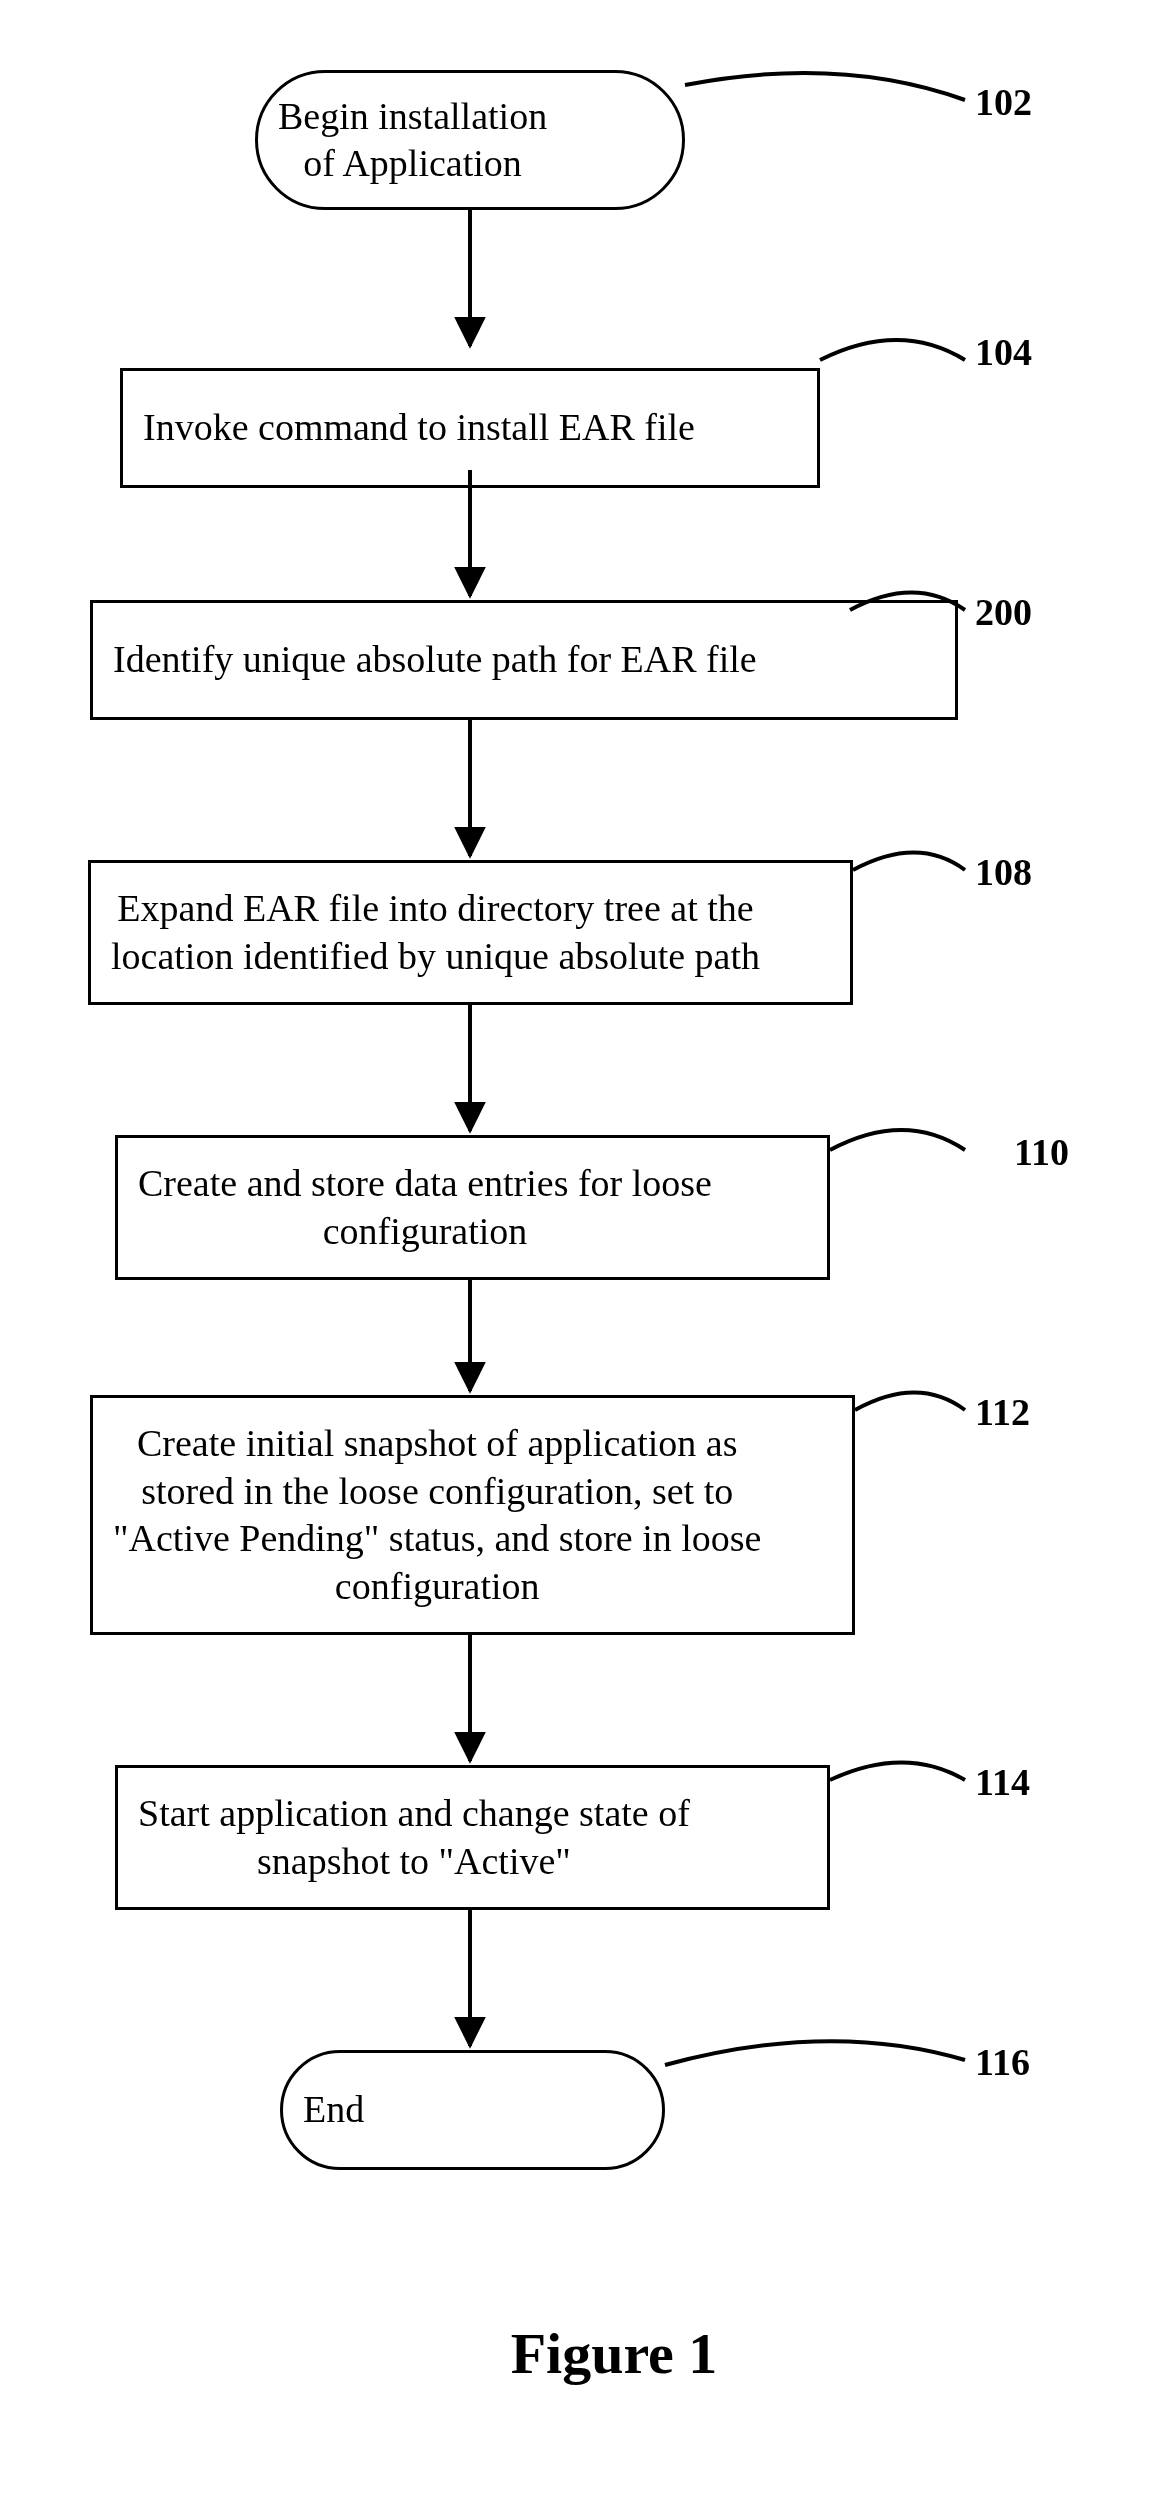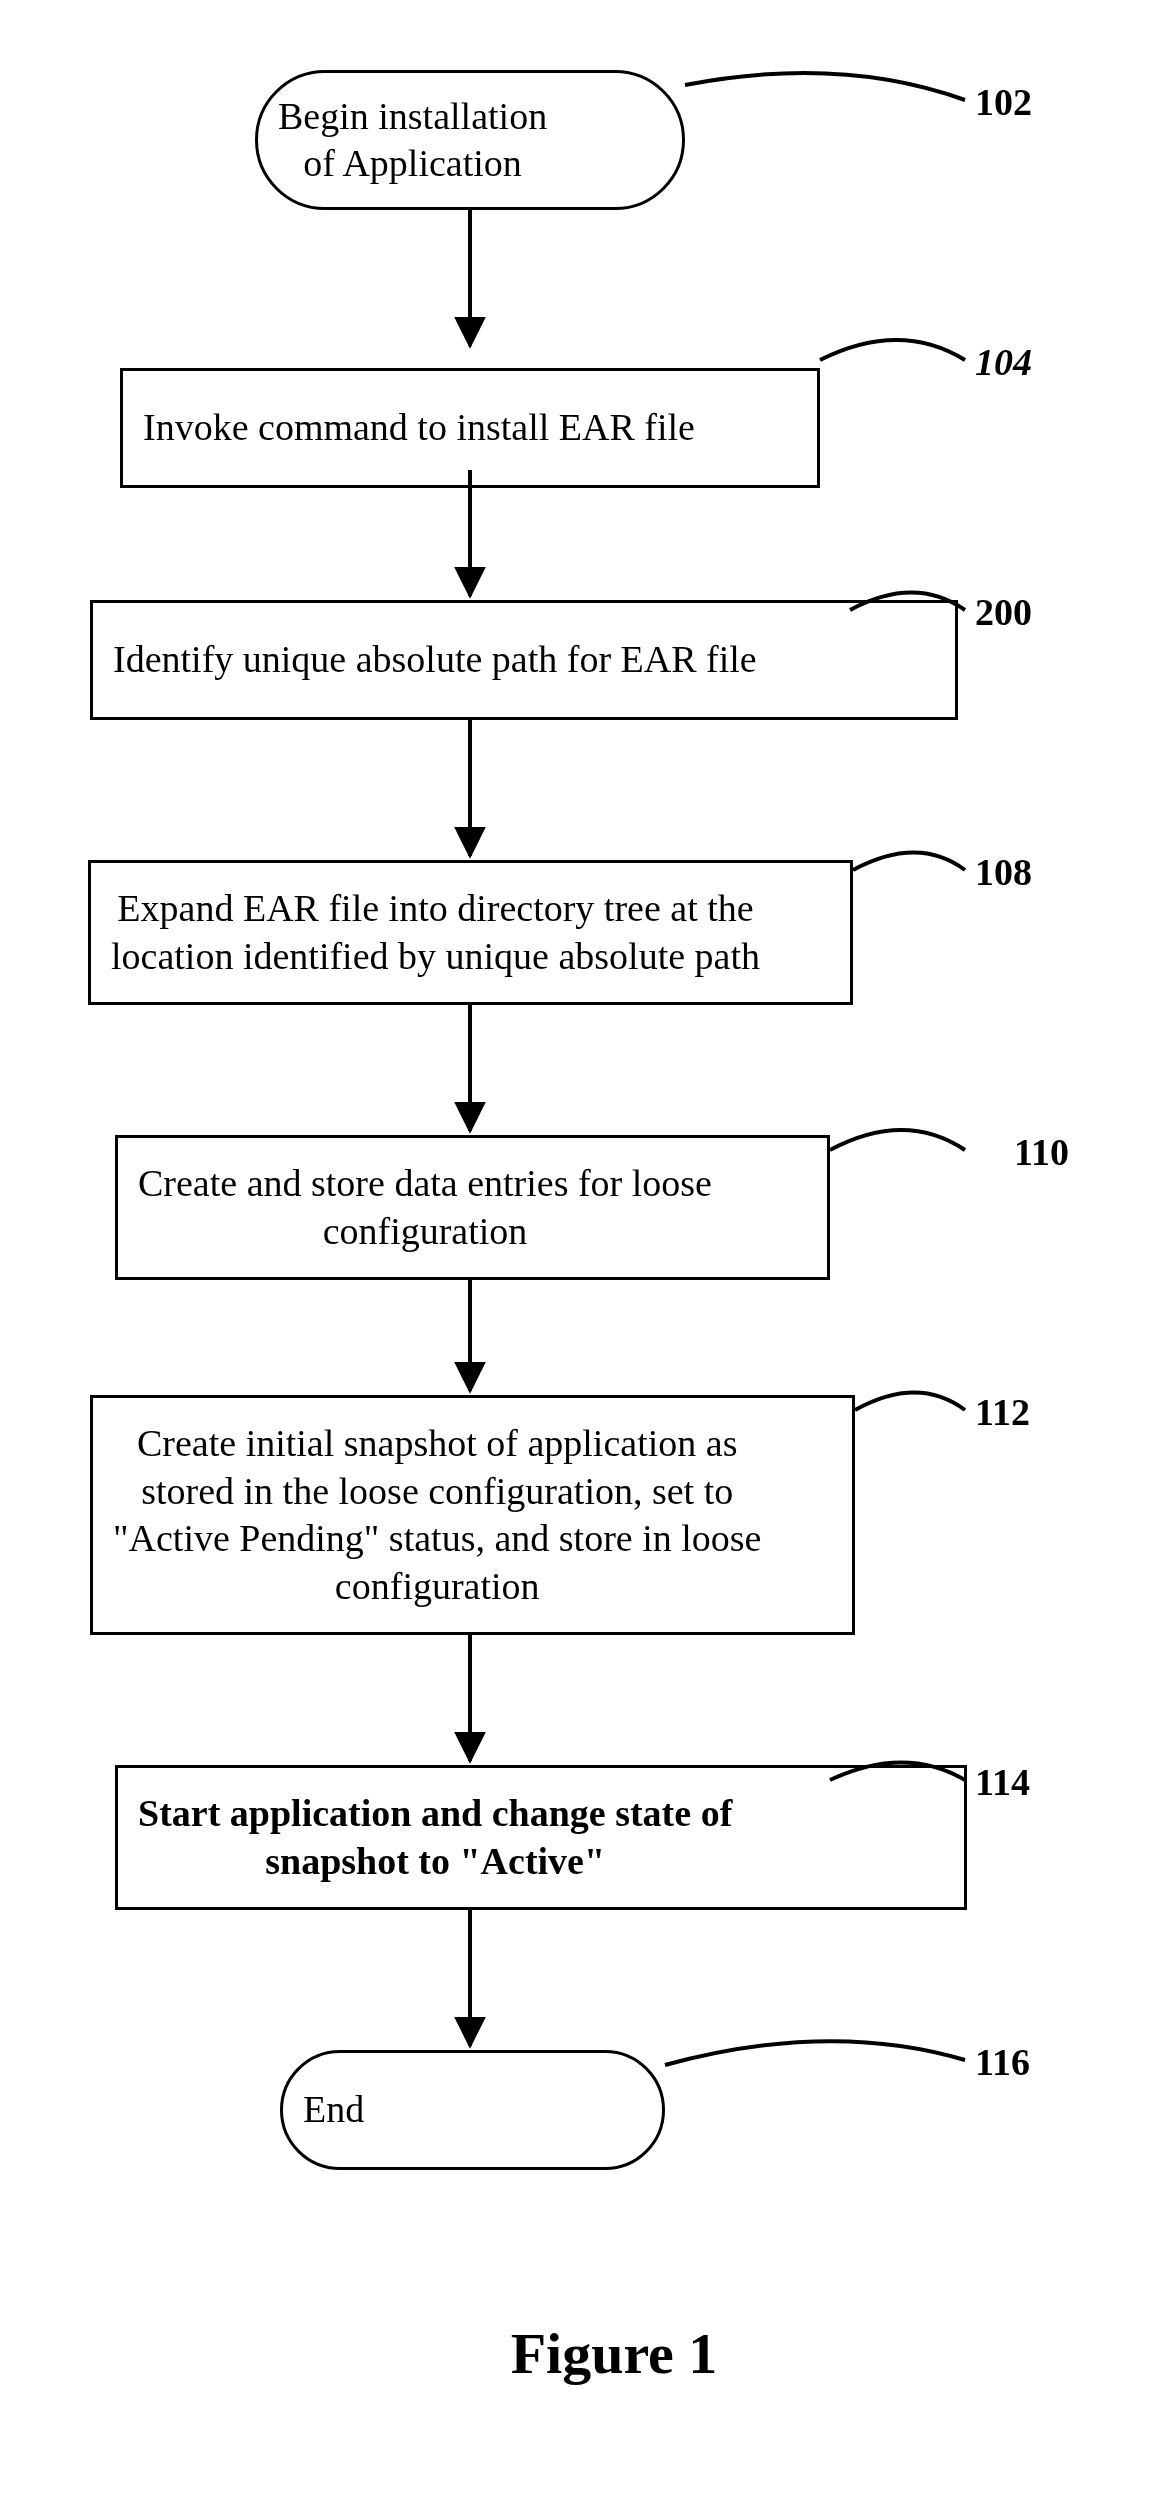--- a/index.html
+++ b/index.html
@@ -73,30 +73,30 @@
   </div>
 
   <div class="node" style="left:115px; top:1135px; width:715px; height:145px;">
     <span>Create and store data entries for loose<br>configuration</span>
   </div>
 
   <div class="node" style="left:90px;  top:1395px; width:765px; height:240px;">
     <span>Create initial snapshot of application as<br>stored in the loose configuration, set to<br>"Active Pending" status, and store in loose<br>configuration</span>
   </div>
 
-  <div class="node" style="left:115px; top:1765px; width:852px; height:145px;font-weight:bold;">
+  <div class="node" style="left:115px; top:1765px; width:715px; height:145px;">
     <span>Start application and change state of<br>snapshot to "Active"</span>
   </div>
 
   <div class="node terminal" style="left:280px; top:2050px; width:385px; height:120px;">
     <span>End</span>
   </div>
 
   <div class="label" style="left:975px; top:80px;">102</div>
-  <div class="label" style="left:975px; top:340px;font-style:italic;">104</div>
+  <div class="label" style="left:975px; top:330px;">104</div>
   <div class="label" style="left:975px; top:590px;">200</div>
   <div class="label" style="left:975px; top:850px;">108</div>
   <div class="label" style="left:975px; top:1130px;margin-left:39px;">110</div>
   <div class="label" style="left:975px; top:1390px;">112</div>
   <div class="label" style="left:975px; top:1760px;">114</div>
   <div class="label" style="left:975px; top:2040px;">116</div>
 
   <div class="figcaption" style="top:2320px;padding-left:34px;">Figure 1</div>
 
   <svg class="connectors" viewBox="0 0 1160 2504">

